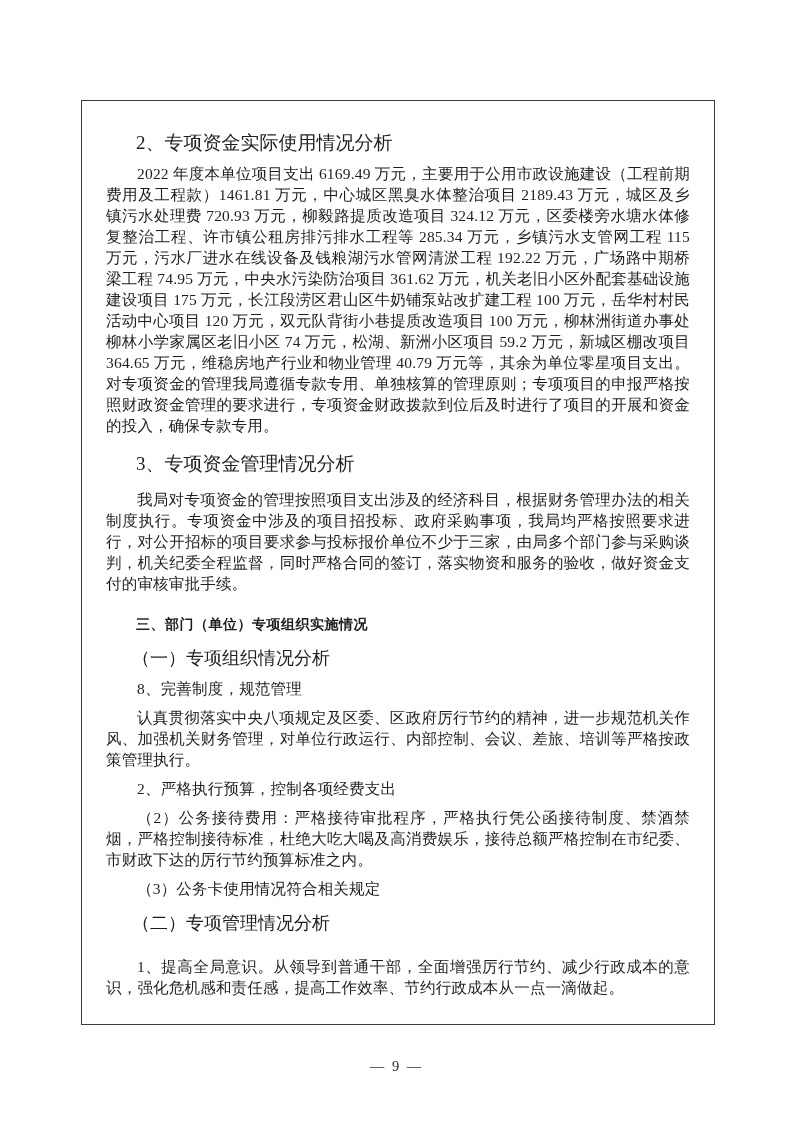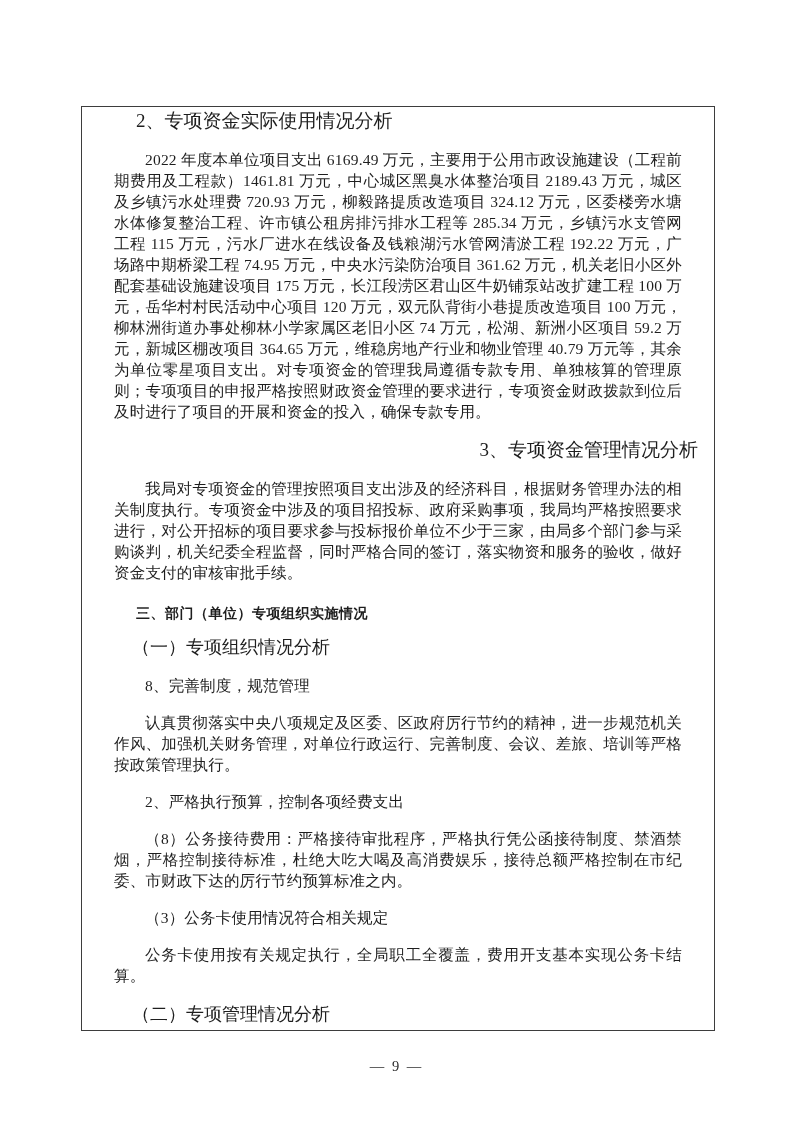--- a/index.html
+++ b/index.html
@@ -11,48 +11,47 @@
     width: 793px;
     height: 1122px;
     position: relative;
     font-family: "Liberation Serif", "DejaVu Serif", serif;
     color: #1e1e1e;
     overflow: hidden;
   }
   .page-frame {
     position: absolute;
     left: 81px;
-    top: 106px;
+    top: 100px;
     width: 634px;
     height: 925px;
     border: 1.5px solid #3d3d3d;
     box-sizing: border-box;
-    padding: 0 16px 0 16px;
+    padding: 28px 16px 0 16px;
     overflow: hidden;
     background: #ffffff;
   }
   .para {
     font-size: 15.5px;
     line-height: 21px;
     text-align: justify;
     text-indent: 2em;
-    margin: 16px;
+    margin: 8px;
     letter-spacing: 0.2px;
   }
   .h-num {
     
     font-size: 19px;
     line-height: 24px;
     font-weight: normal;
     margin: 2px 0 6px 38px;
   }
   .h-num.mid {
     margin-top: 16px;
     margin-bottom: 13px;
-    text-align: right;
   }
   .h-main {
     
     font-family: "Liberation Sans", "DejaVu Sans", sans-serif;
     font-size: 14px;
     line-height: 26px;
     font-weight: bold;
     margin: 17px 0 9px 38px;
     letter-spacing: 0.5px;
   }
@@ -89,29 +88,29 @@
   <h3 class="h-num mid">3、专项资金管理情况分析</h3>
 
   <p class="para">我局对专项资金的管理按照项目支出涉及的经济科目，根据财务管理办法的相关制度执行。专项资金中涉及的项目招投标、政府采购事项，我局均严格按照要求进行，对公开招标的项目要求参与投标报价单位不少于三家，由局多个部门参与采购谈判，机关纪委全程监督，同时严格合同的签订，落实物资和服务的验收，做好资金支付的审核审批手续。</p>
 
   <h2 class="h-main">三、部门（单位）专项组织实施情况</h2>
 
   <h3 class="h-kai">（一）专项组织情况分析</h3>
 
   <p class="para">8、完善制度，规范管理</p>
 
-  <p class="para">认真贯彻落实中央八项规定及区委、区政府厉行节约的精神，进一步规范机关作风、加强机关财务管理，对单位行政运行、完善制度、会议、差旅、培训等严格按政策管理执行。</p>
+  <p class="para">认真贯彻落实中央八项规定及区委、区政府厉行节约的精神，进一步规范机关作风、加强机关财务管理，对单位行政运行、内部控制、会议、差旅、培训等严格按政策管理执行。</p>
 
   <p class="para">2、严格执行预算，控制各项经费支出</p>
 
 
-  <p class="para">（8）公务接待费用：严格接待审批程序，严格执行凭公函接待制度、禁酒禁烟，严格控制接待标准，杜绝大吃大喝及高消费娱乐，接待总额严格控制在市纪委、市财政下达的厉行节约预算标准之内。</p>
+  <p class="para">（2）公务接待费用：严格接待审批程序，严格执行凭公函接待制度、禁酒禁烟，严格控制接待标准，杜绝大吃大喝及高消费娱乐，接待总额严格控制在市纪委、市财政下达的厉行节约预算标准之内。</p>
 
   <p class="para">（3）公务卡使用情况符合相关规定</p>
 
-  <p class="para">公务卡使用按有关规定执行，全局职工全覆盖，费用开支基本实现公务卡结算。</p>
 
   <h3 class="h-kai second">（二）专项管理情况分析</h3>
 
+  <p class="para">1、提高全局意识。从领导到普通干部，全面增强厉行节约、减少行政成本的意识，强化危机感和责任感，提高工作效率、节约行政成本从一点一滴做起。</p>
 
 </div>
 
 <div class="page-footer">— 9 —</div>
 
 </body></html>

